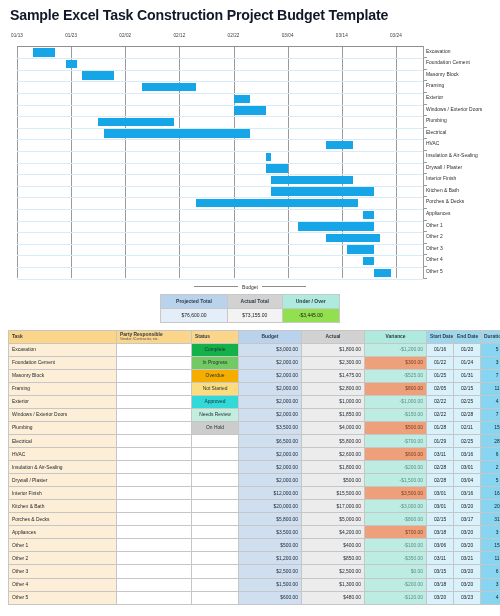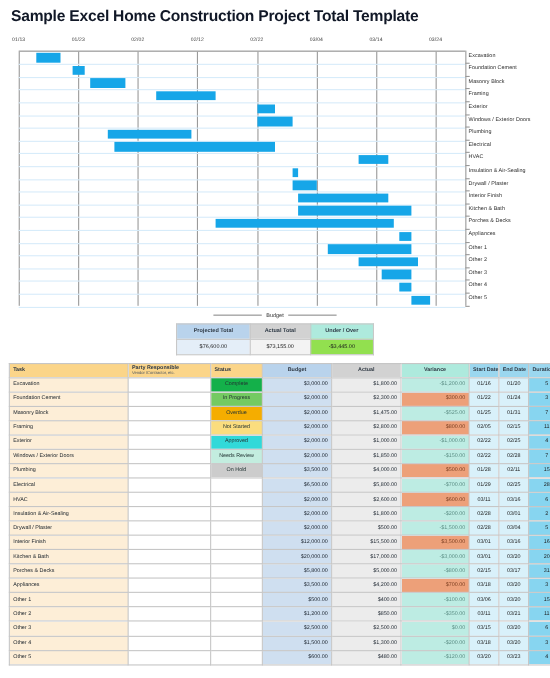--- a/index.html
+++ b/index.html
@@ -183,21 +183,21 @@
   .st-onhold      { background:#cccccc; color:#2a2a2a; }
   .st-none        { background:#ffffff; }
 
   .var-under { background:#bdece3; color:#5d8f86; }
   .var-over  { background:#eda079; color:#7c3f22; }
   .var-zero  { background:#bdece3; color:#5d8f86; }
 </style>
 </head>
 <body>
 
-<div id="page-title">Sample Excel Home Construction Project Total Template</div>
+<div id="page-title">Sample Excel Task Construction Project Budget Template</div>
 
 <div id="gantt-wrap">
   <div id="gantt-axis">
       <div class="axis-tick-label" style="left: 0px;">01/13</div>
       <div class="axis-tick-label" style="left: 54.1333px;">01/23</div>
       <div class="axis-tick-label" style="left: 108.267px;">02/02</div>
       <div class="axis-tick-label" style="left: 162.4px;">02/12</div>
       <div class="axis-tick-label" style="left: 216.533px;">02/22</div>
       <div class="axis-tick-label" style="left: 270.667px;">03/04</div>
       <div class="axis-tick-label" style="left: 324.8px;">03/14</div>

